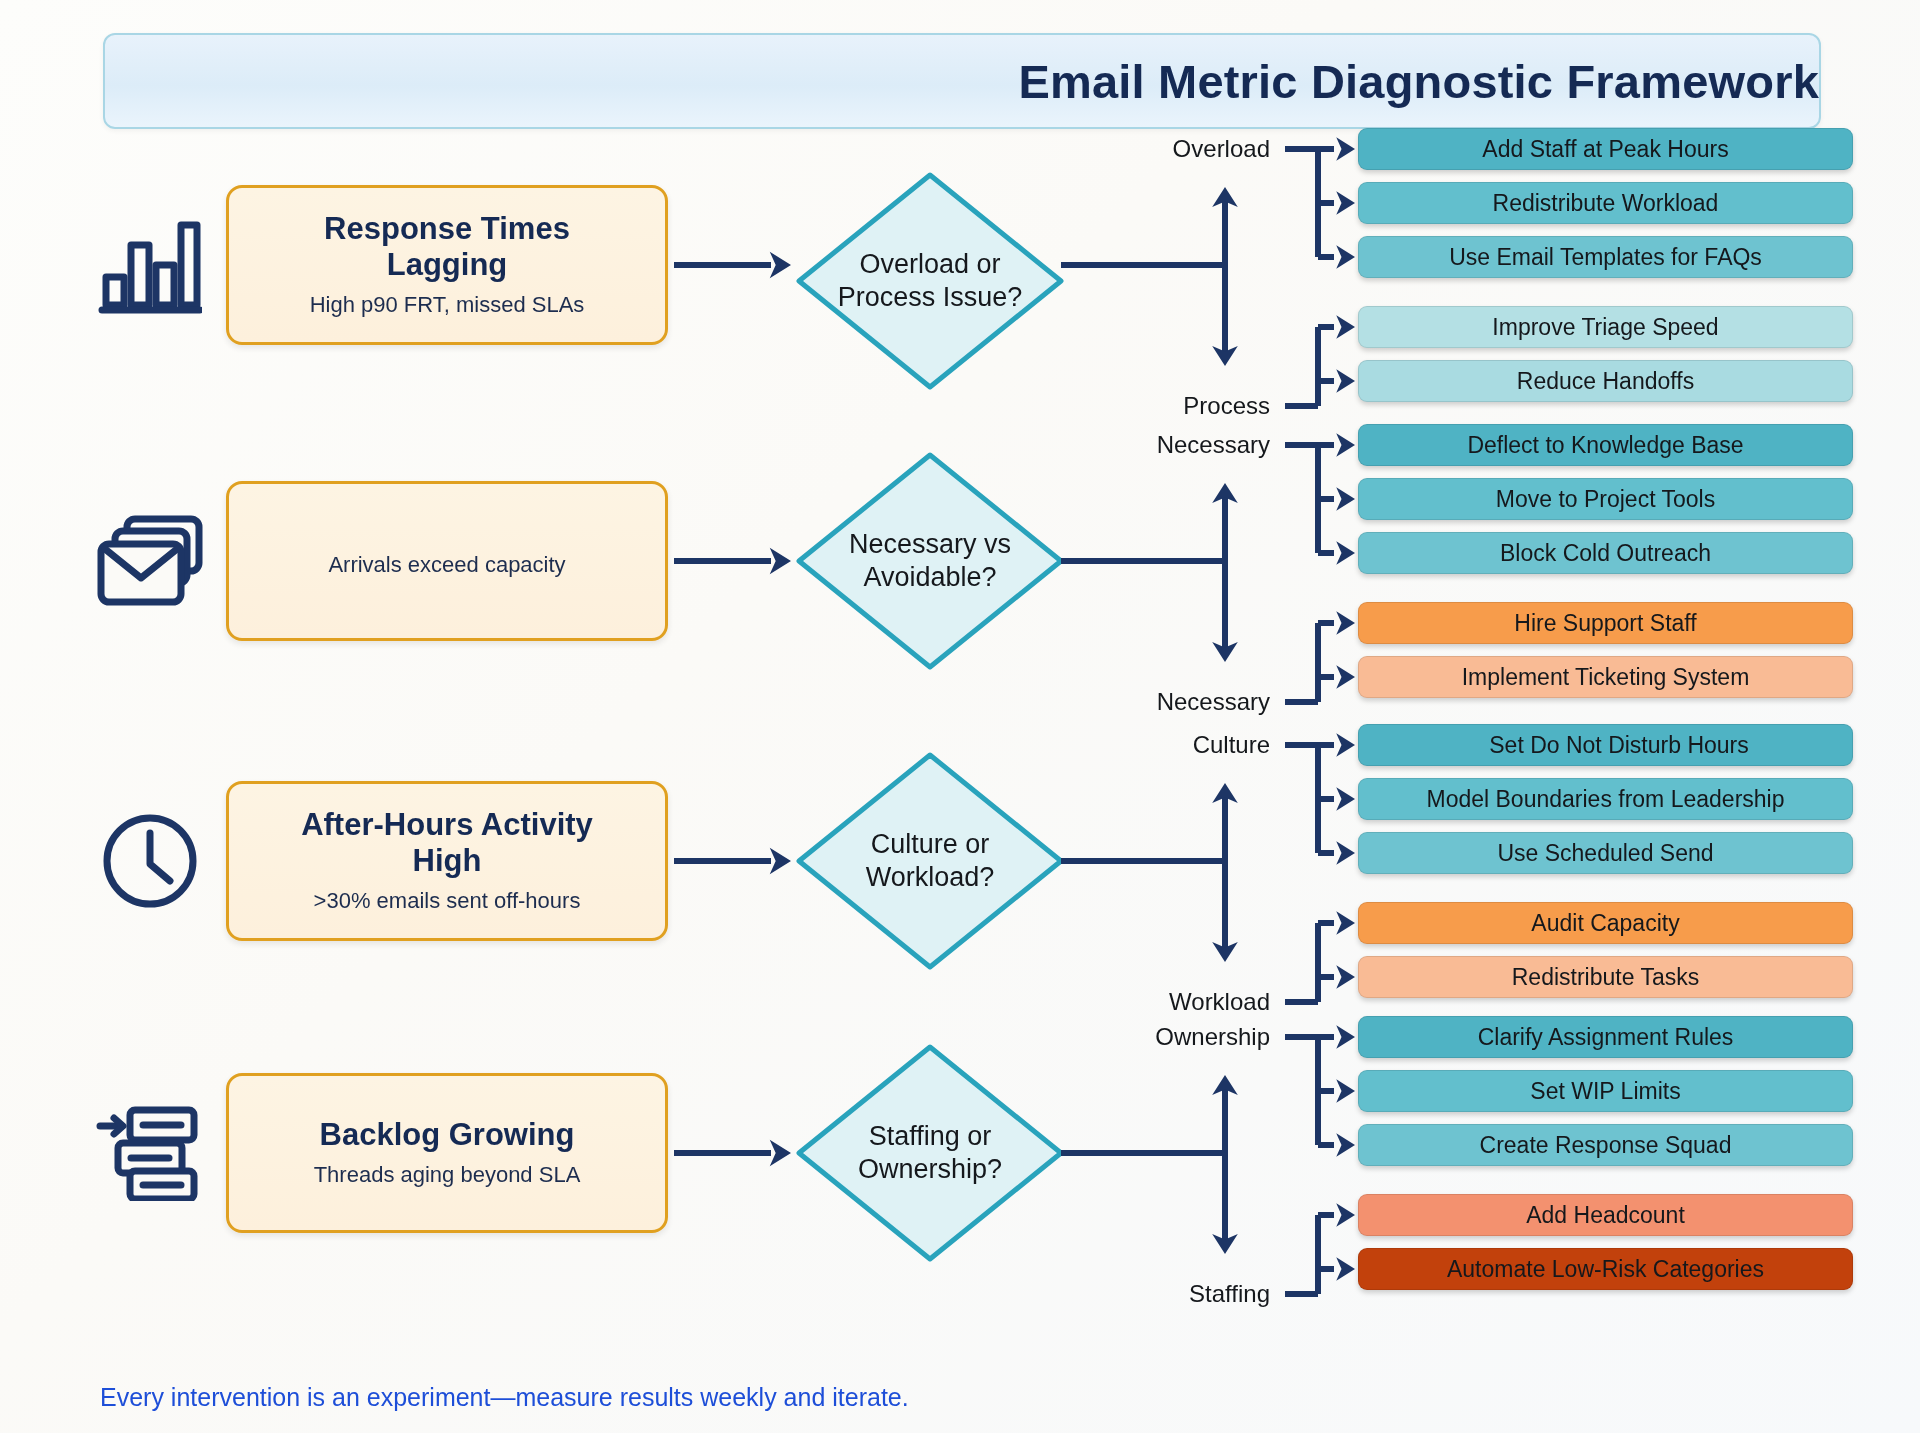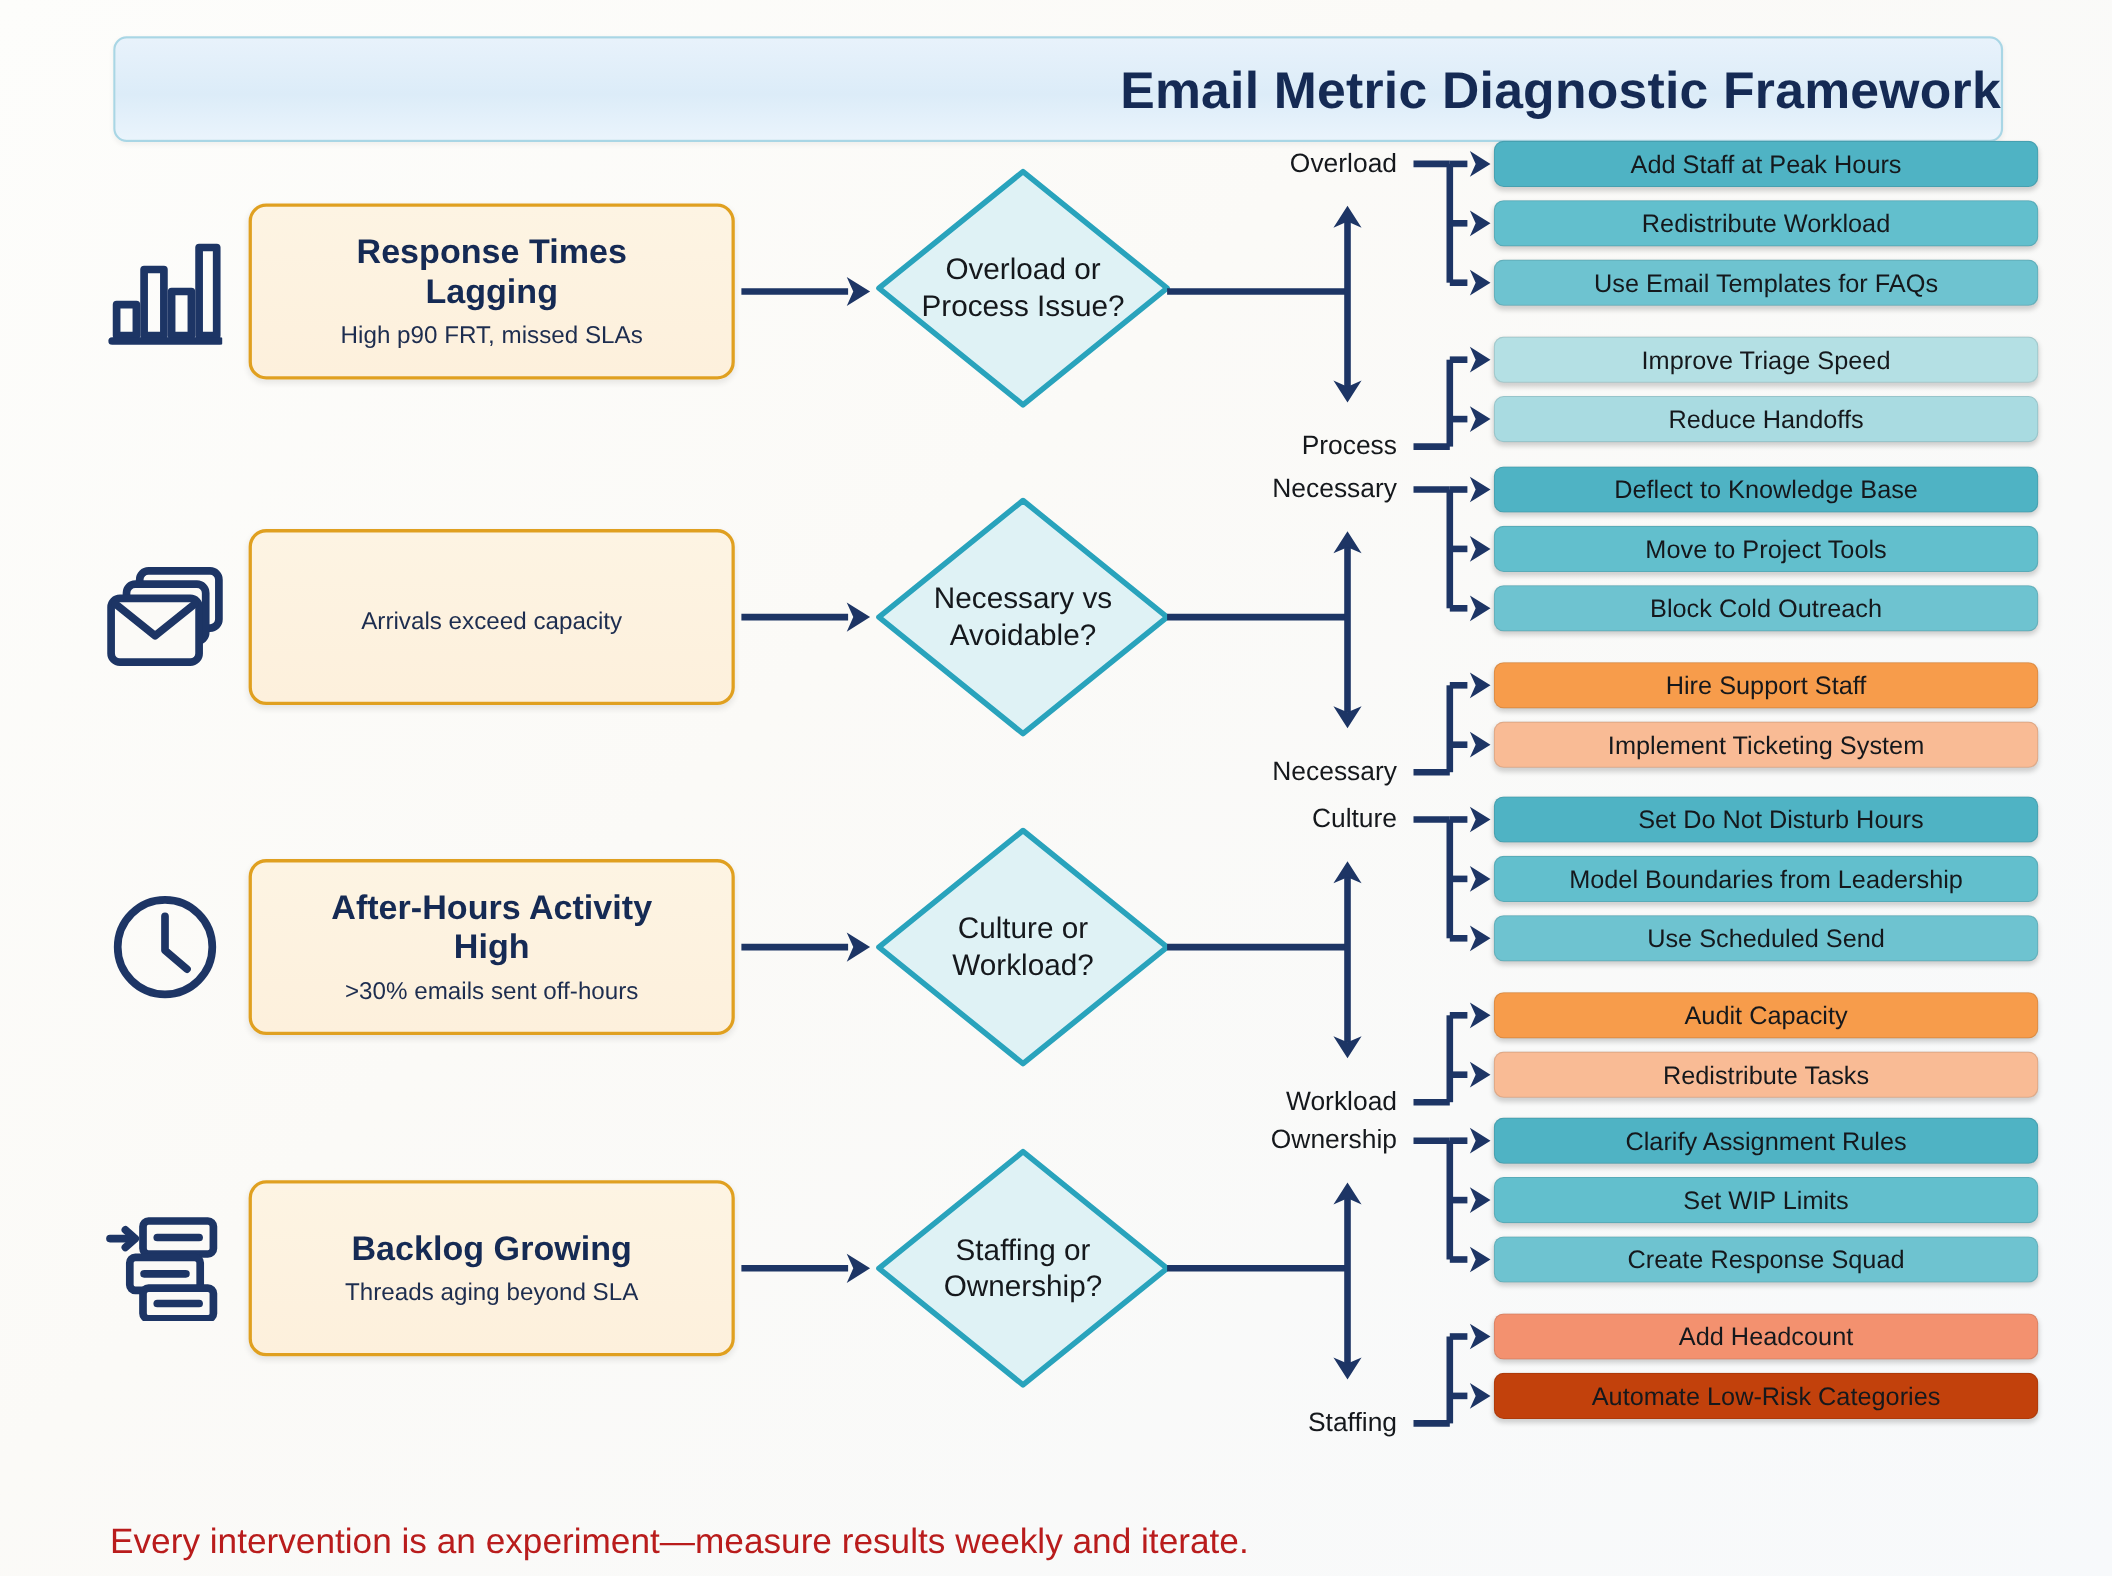--- a/index.html
+++ b/index.html
@@ -65,21 +65,21 @@
     border-radius:9px;display:flex;align-items:center;justify-content:center;
     font-size:23px;color:#15181c;white-space:nowrap;
     box-shadow:0 3px 5px rgba(0,0,0,0.17);box-sizing:border-box;
   }
   
   .conn{position:absolute;left:0;top:0;overflow:visible;pointer-events:none;}
 
   
   #footer-note{
     position:absolute;left:100px;top:1383px;
-    font-size:32px;color:#b91c1c;
+    font-size:25px;color:#1d4ed8;
   }
 </style>
 </head>
 <body>
 
 <div id="title-banner">
   <div id="title-text">Email Metric Diagnostic Framework</div>
 </div>
 
 <div id="rows-host">
@@ -90,21 +90,21 @@
           <rect x="33" y="30" width="18" height="60" stroke="#1d3565" fill="none" stroke-width="7" stroke-linecap="round" stroke-linejoin="round"></rect>
           <rect x="58" y="50" width="18" height="40" stroke="#1d3565" fill="none" stroke-width="7" stroke-linecap="round" stroke-linejoin="round"></rect>
           <rect x="83" y="10" width="16" height="80" stroke="#1d3565" fill="none" stroke-width="7" stroke-linecap="round" stroke-linejoin="round"></rect>
           <line x1="4" y1="95" x2="102" y2="95" stroke="#1d3565" fill="none" stroke-width="7" stroke-linecap="round" stroke-linejoin="round"></line>
         </svg>
       </div>
       <div class="problem-card" style="top: 33px; height: 160px;">
         <div class="problem-title">Response Times<br>Lagging</div>
         <div class="problem-sub">High p90 FRT, missed SLAs</div>
       </div>
-      <div class="diamond-wrap" style="top: 0; text-decoration: underline;">
+      <div class="diamond-wrap" style="top: 19px; text-decoration: underline;">
         <svg width="270" height="220" viewBox="0 0 270 220">
           <polygon points="135,4 266,110 135,216 4,110" fill="#dff2f5" stroke="#29a3bc" stroke-width="5" stroke-linejoin="round"></polygon>
         </svg>
         <div class="diamond-label">
           <span style="display:block;max-width:215px;">Overload or<br>Process Issue?</span>
         </div>
       </div>
       <div class="branch-label" style="top: -3px; left: 1130px; width: 140px;">Overload</div>
       <div class="branch-label" style="top: 254px; left: 1130px; width: 140px;">Process</div>
       <div class="action-box" style="top: -24px; background: rgb(79, 179, 196); border: 1px solid rgba(0, 0, 0, 0.1);">Add Staff at Peak Hours</div>

